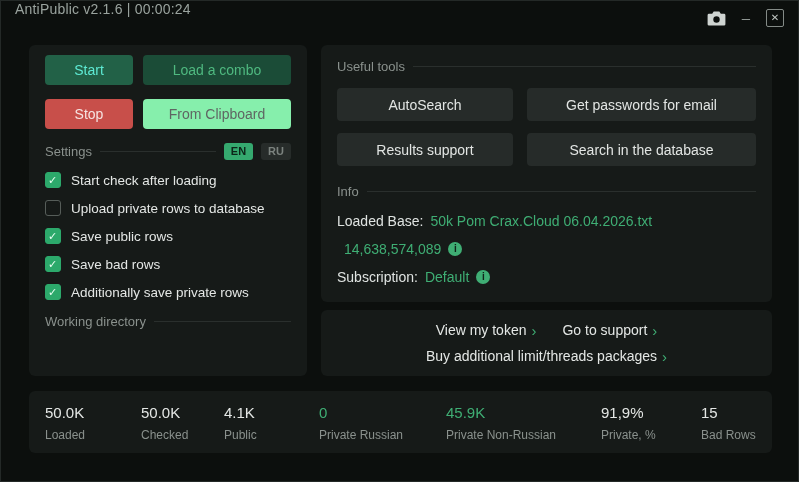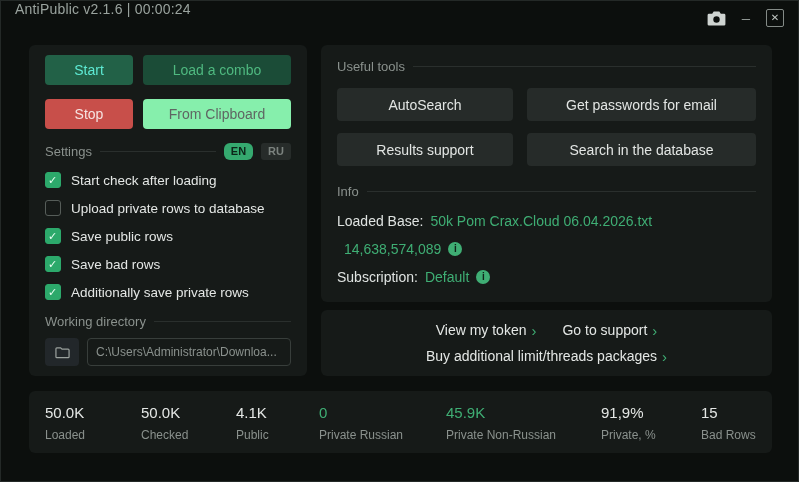--- a/index.html
+++ b/index.html
@@ -27,21 +27,21 @@
   .btn-start{background:#226147;color:#5eead4;}
   .btn-load{background:#1b4c37;color:#4fb980;}
   .btn-stop{background:#c84f4a;color:#f6e4e2;}
   .btn-clip{background:#86efac;color:#5f6663;}
 
   
   .sec-header{display:flex;align-items:center;gap:8px;margin-top:14px;}
   .sec-label{color:#8a918d;font-size:13px;white-space:nowrap;}
   .sec-line{flex:1;height:1px;background:#2a2f2d;}
   .lang{font-size:11px;font-weight:bold;padding:3px 7px;border-radius:3px;cursor:pointer;line-height:1;}
-  .lang.en{background:#35a96f;color:#0c2519;border-radius:6px;}
+  .lang.en{background:#35a96f;color:#0c2519;}
   .lang.ru{background:#272c2a;color:#7c837f;}
 
   
   .cb-list{margin-top:12px;display:flex;flex-direction:column;gap:12px;}
   .cb-row{display:flex;align-items:center;gap:10px;cursor:pointer;}
   .cb{width:16px;height:16px;border-radius:3px;border:1px solid #565d59;box-sizing:border-box;position:relative;flex:none;background:transparent;}
   .cb.checked{background:#2ca96b;border-color:#2ca96b;}
   .cb.checked::after{content:"✓";position:absolute;left:2px;top:0px;font-size:11px;line-height:15px;color:#eafff3;font-weight:bold;}
   .cb-label{color:#e4e7e5;font-size:13.5px;}
 
@@ -65,21 +65,21 @@
   .link{color:#e4e7e5;font-size:14px;cursor:pointer;text-decoration:none;display:inline-flex;align-items:center;gap:5px;}
   .chev{color:#3fae74;font-size:15px;}
 
   
   .stat{position:absolute;top:13px;}
   .s-value{font-size:15px;color:#e4e7e5;}
   .s-label{font-size:12px;color:#8a918d;margin-top:7px;white-space:nowrap;}
   .stat.green .s-value{color:#3fae74;}
   .stat:nth-child(1){left:16px}
   .stat:nth-child(2){left:112px}
-  .stat:nth-child(3){left:207px}
+  .stat:nth-child(3){left:195px}
   .stat:nth-child(4){left:290px}
   .stat:nth-child(5){left:417px}
   .stat:nth-child(6){left:572px}
   .stat:nth-child(7){left:672px}
 </style>
 </head>
 <body>
 
 <div class="window">
 
@@ -133,28 +133,20 @@
         <span class="cb checked"></span>
         <span class="cb-label">Additionally save private rows</span>
       </div>
     </div>
 
     <div class="sec-header">
       <span class="sec-label">Working directory</span>
       <span class="sec-line"></span>
     </div>
 
-    <div class="wd-row">
-      <span class="folder-btn">
-        <svg width="15" height="13" viewBox="0 0 16 13">
-            <path d="M1 2.5 Q1 1.5 2 1.5 L6 1.5 L7.5 3 L14 3 Q15 3 15 4 L15 11 Q15 12 14 12 L2 12 Q1 12 1 11 Z" fill="none" stroke="#9aa19d" stroke-width="1.3"></path>
-          </svg>
-      </span>
-      <input class="wd-input" readonly="" value="C:\Users\Administrator\Downloa..." style="">
-    </div>
   </div>
 
   <div class="card tools-card">
     <div class="sec-header" style="margin-top:2px;">
       <span class="sec-label">Useful tools</span>
       <span class="sec-line"></span>
     </div>
 
     <div class="tools-grid">
       <button class="tbtn">AutoSearch</button>

